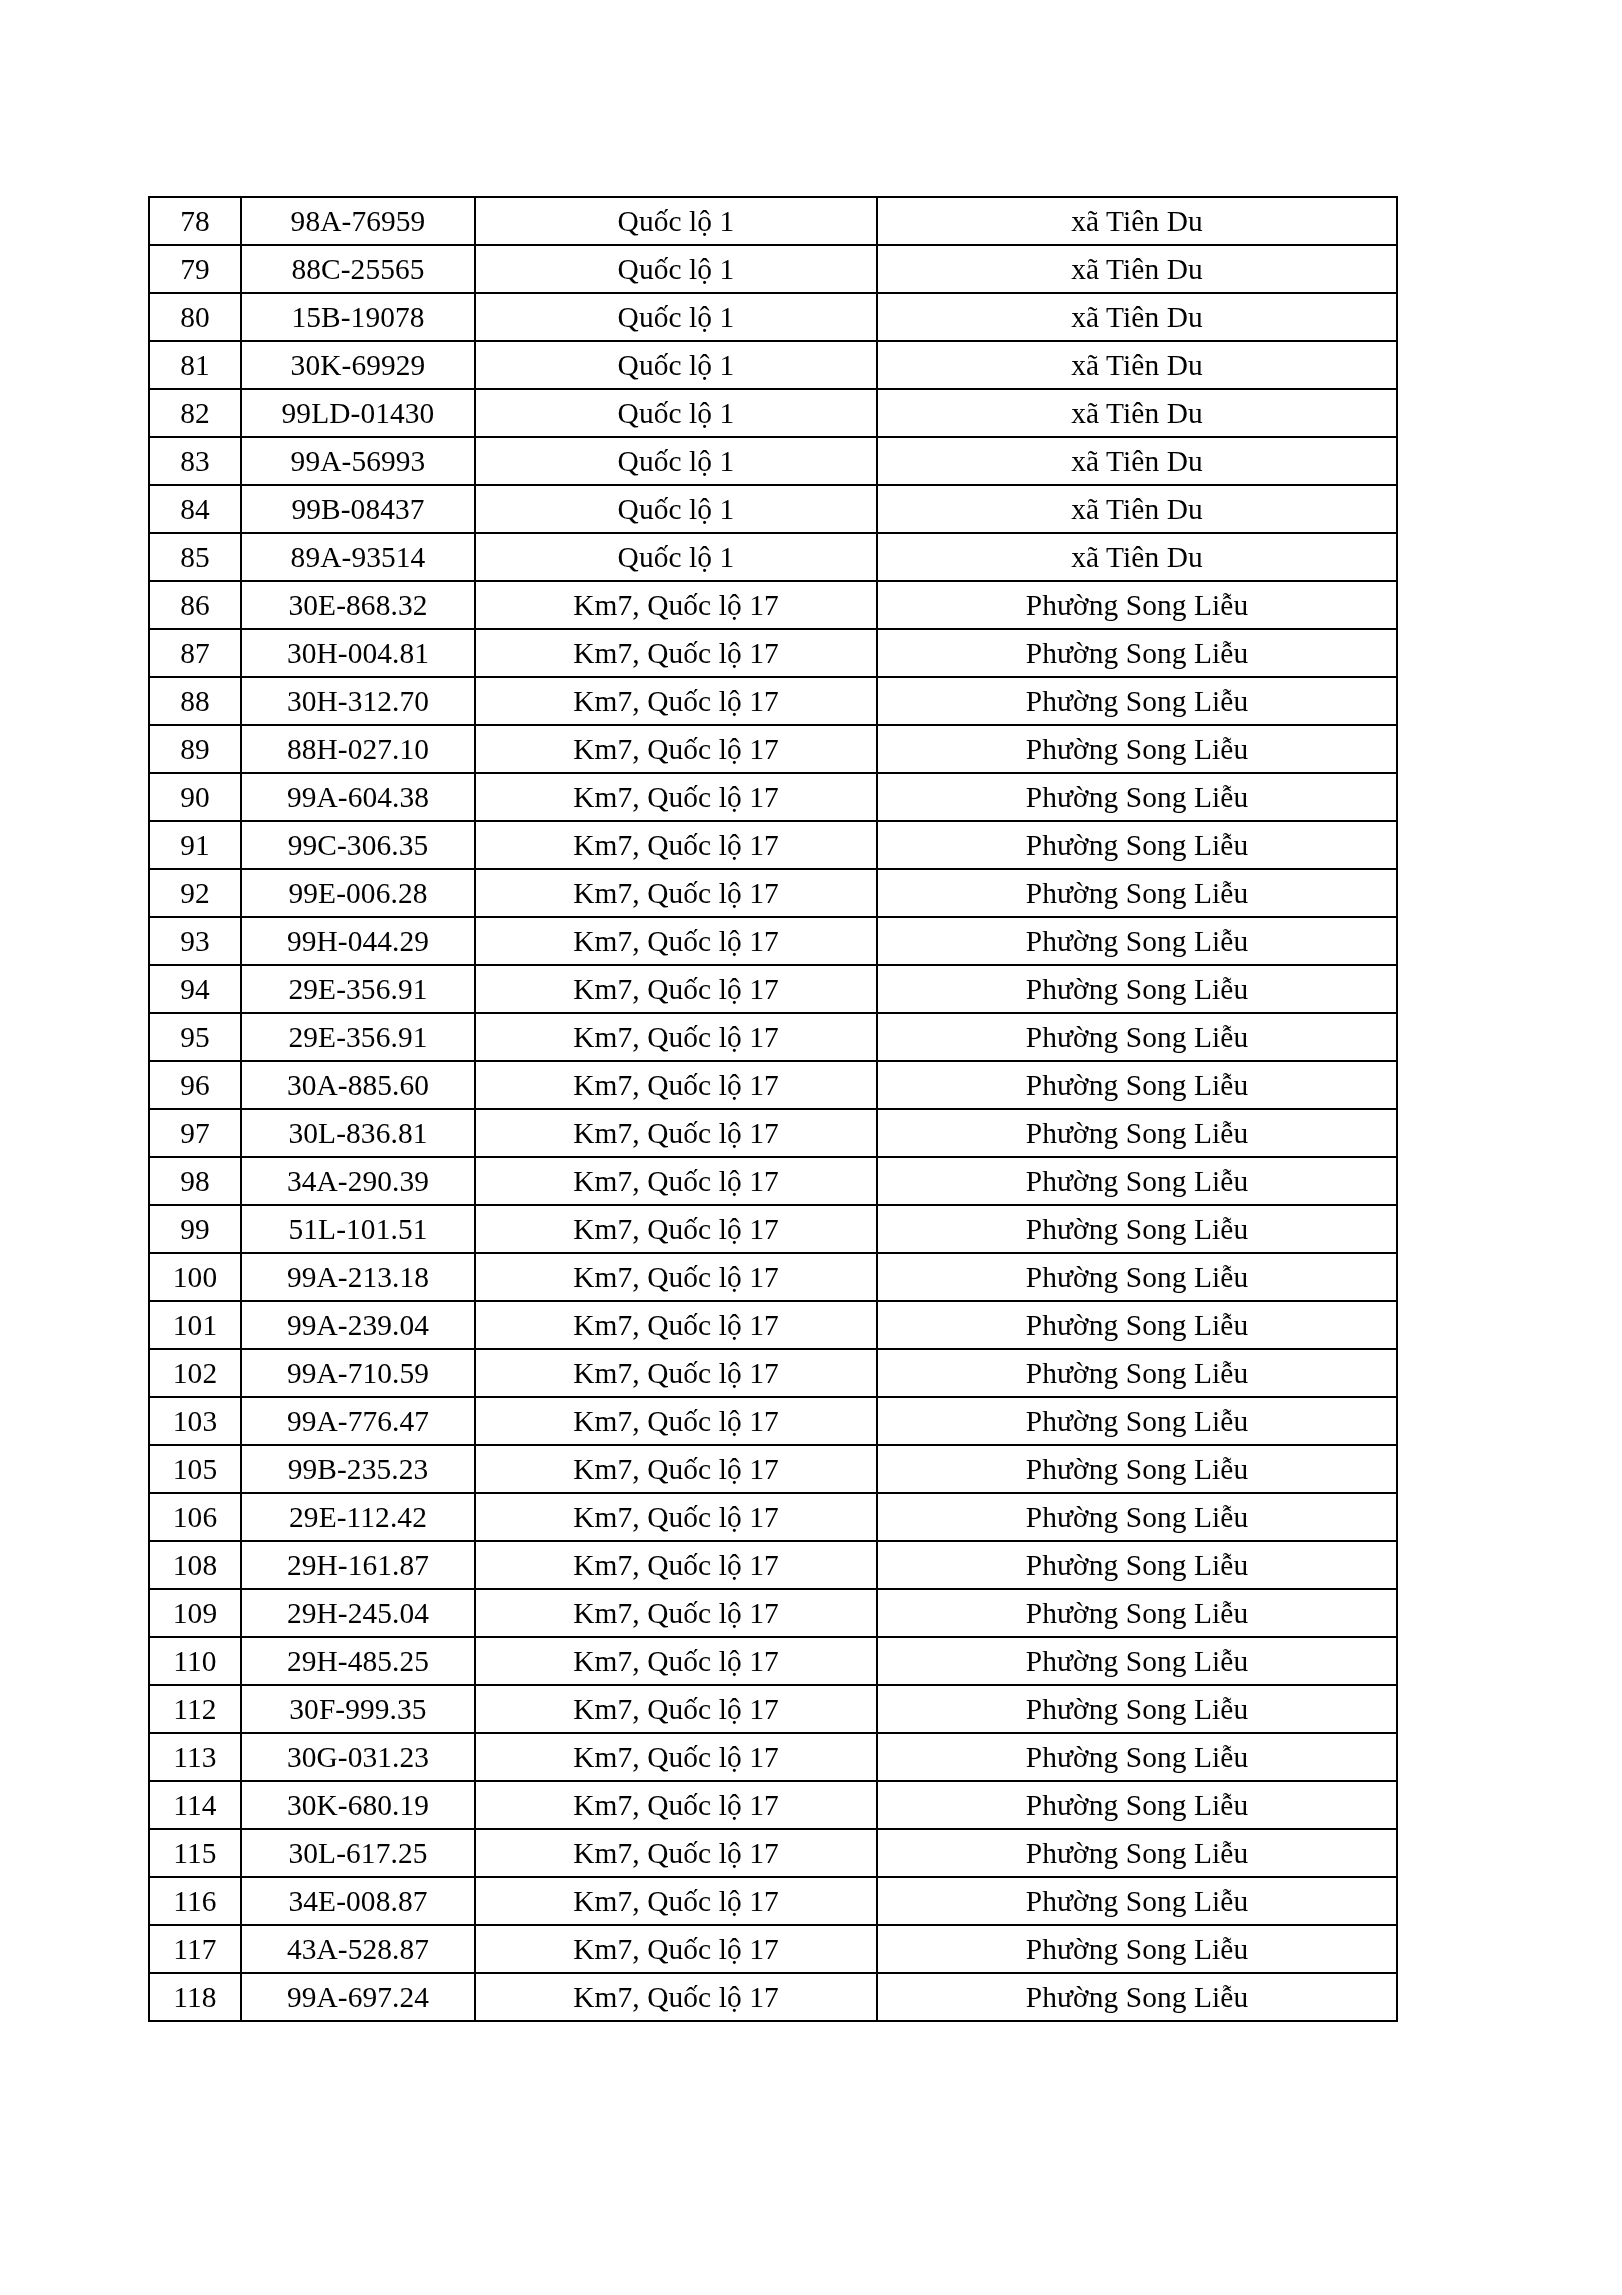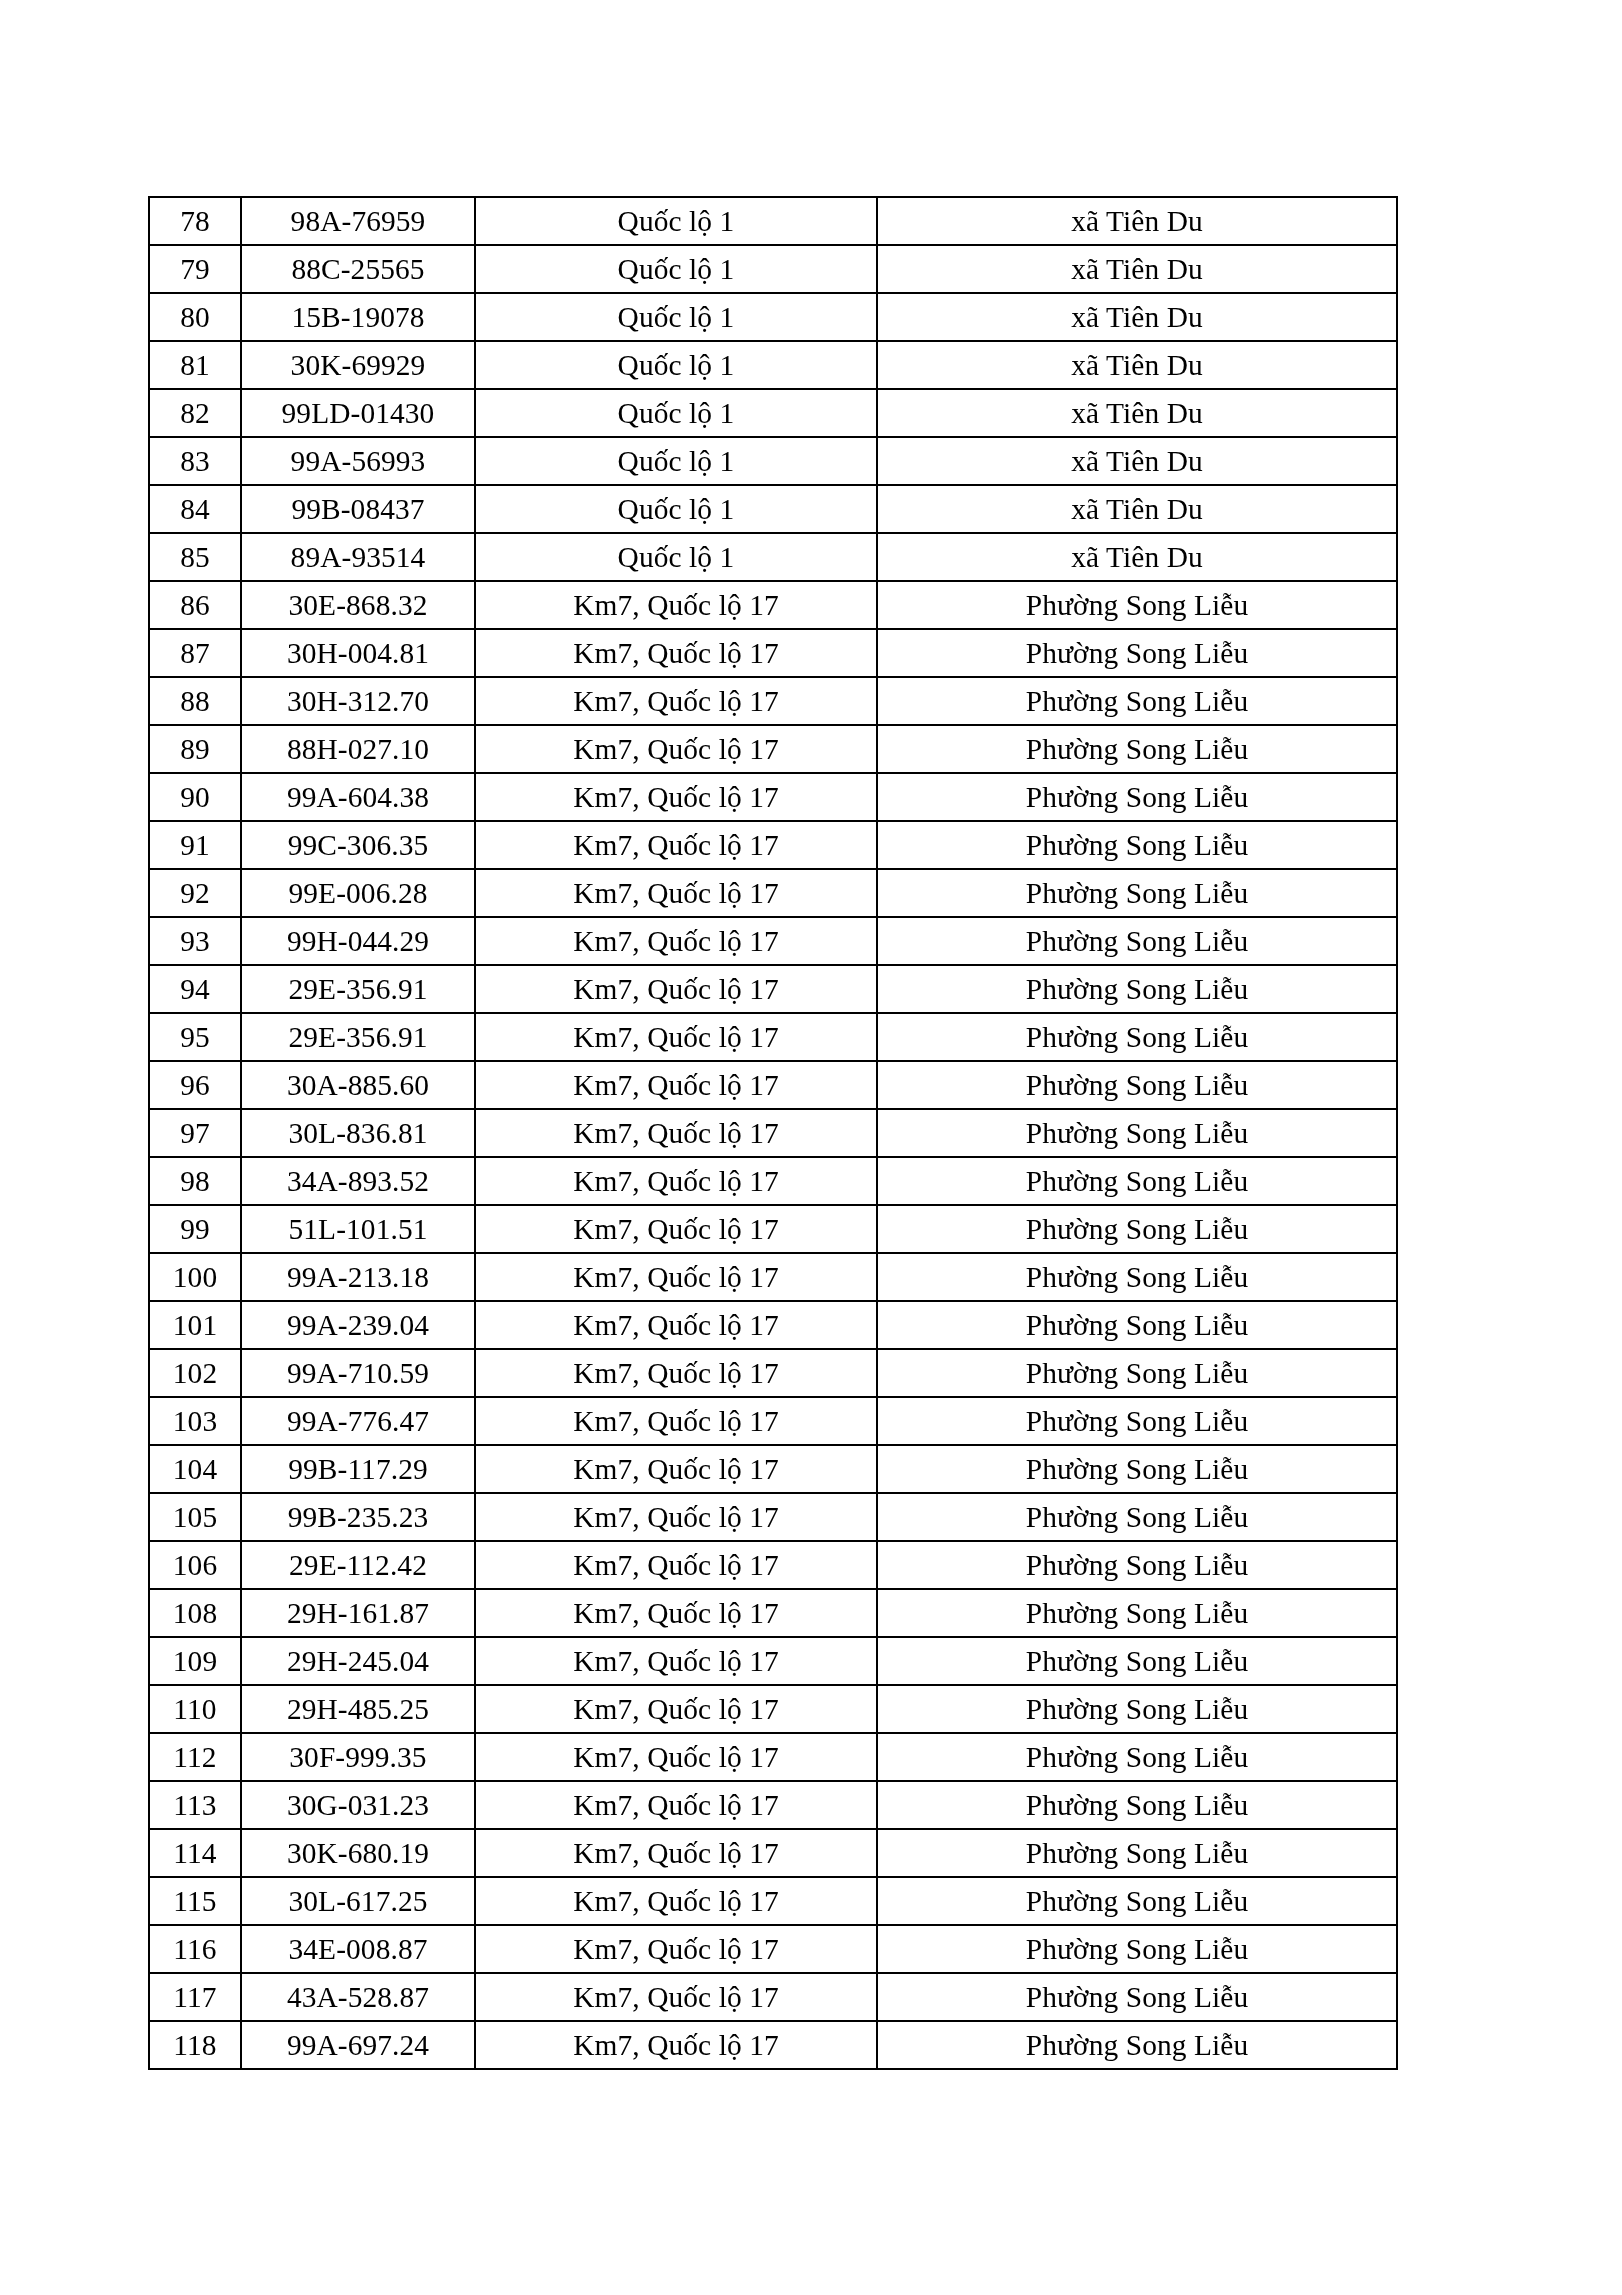--- a/index.html
+++ b/index.html
@@ -190,21 +190,21 @@
             <td class="cell-ward">Phường Song Liễu</td>
           </tr>
           <tr>
             <td class="cell-no">97</td>
             <td class="cell-plate">30L-836.81</td>
             <td class="cell-road">Km7, Quốc lộ 17</td>
             <td class="cell-ward">Phường Song Liễu</td>
           </tr>
           <tr>
             <td class="cell-no">98</td>
-            <td class="cell-plate">34A-893.52</td>
+            <td class="cell-plate">34A-290.39</td>
             <td class="cell-road">Km7, Quốc lộ 17</td>
             <td class="cell-ward">Phường Song Liễu</td>
           </tr>
           <tr>
             <td class="cell-no">99</td>
             <td class="cell-plate">51L-101.51</td>
             <td class="cell-road">Km7, Quốc lộ 17</td>
             <td class="cell-ward">Phường Song Liễu</td>
           </tr>
           <tr>
@@ -221,26 +221,20 @@
           </tr>
           <tr>
             <td class="cell-no">102</td>
             <td class="cell-plate">99A-710.59</td>
             <td class="cell-road">Km7, Quốc lộ 17</td>
             <td class="cell-ward">Phường Song Liễu</td>
           </tr>
           <tr>
             <td class="cell-no">103</td>
             <td class="cell-plate">99A-776.47</td>
-            <td class="cell-road">Km7, Quốc lộ 17</td>
-            <td class="cell-ward">Phường Song Liễu</td>
-          </tr>
-          <tr>
-            <td class="cell-no">104</td>
-            <td class="cell-plate">99B-117.29</td>
             <td class="cell-road">Km7, Quốc lộ 17</td>
             <td class="cell-ward">Phường Song Liễu</td>
           </tr>
           <tr>
             <td class="cell-no">105</td>
             <td class="cell-plate">99B-235.23</td>
             <td class="cell-road">Km7, Quốc lộ 17</td>
             <td class="cell-ward">Phường Song Liễu</td>
           </tr>
           <tr>

